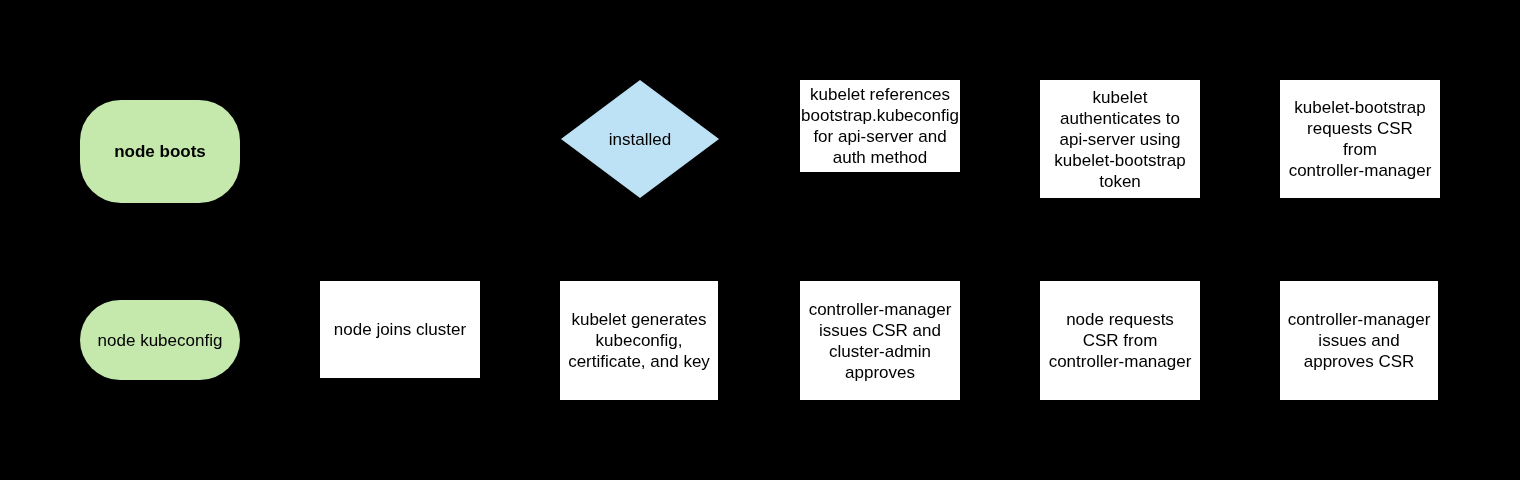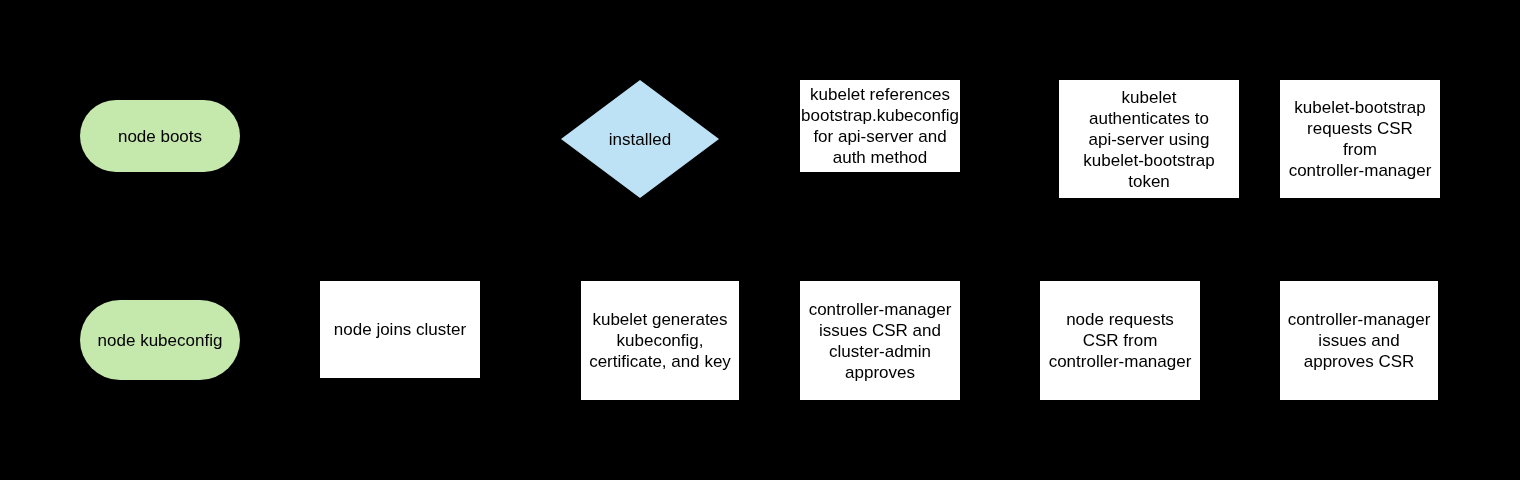--- a/index.html
+++ b/index.html
@@ -41,37 +41,37 @@
   .decision {
     background: #bee2f5;
     clip-path: polygon(50% 0%, 100% 50%, 50% 100%, 0% 50%);
   }
 </style>
 </head>
 <body>
 
 <div class="canvas">
 
-  <div class="node terminator" style="left:80px; top:100px; width:160px; height:72px;">
+  <div class="node terminator" style="left:80px; top:100px; width:160px; height:103px;font-weight:bold;">
     <span class="label">node boots</span>
   </div>
 
 
   <div class="node decision" style="left:561px; top:80px; width:158px; height:118px;">
     <span class="label">installed</span>
   </div>
 
   <div class="node process" style="left:800px; top:80px; width:160px; height:92px; overflow:hidden;">
     <span class="label">kubelet references
 bootstrap.kubeconfig
 for api-server and
 auth method</span>
   </div>
 
-  <div class="node process" style="left:1040px; top:80px; width:180px; height:118px;margin-left:19px;">
+  <div class="node process" style="left:1040px; top:80px; width:160px; height:118px;">
     <span class="label">kubelet
 authenticates to
 api-server using
 kubelet-bootstrap
 token</span>
   </div>
 
   <div class="node process" style="left:1280px; top:80px; width:160px; height:118px;">
     <span class="label">kubelet-bootstrap
 requests CSR
@@ -80,21 +80,21 @@
   </div>
 
   <div class="node terminator" style="left:80px; top:300px; width:160px; height:80px;">
     <span class="label">node kubeconfig</span>
   </div>
 
   <div class="node process" style="left:320px; top:281px; width:160px; height:97px;">
     <span class="label">node joins cluster</span>
   </div>
 
-  <div class="node process" style="left:560px; top:281px; width:158px; height:119px;margin-left:21px;">
+  <div class="node process" style="left:560px; top:281px; width:158px; height:119px;">
     <span class="label">kubelet generates
 kubeconfig,
 certificate, and key</span>
   </div>
 
   <div class="node process" style="left:800px; top:281px; width:160px; height:119px;">
     <span class="label">controller-manager
 issues CSR and
 cluster-admin
 approves</span>

